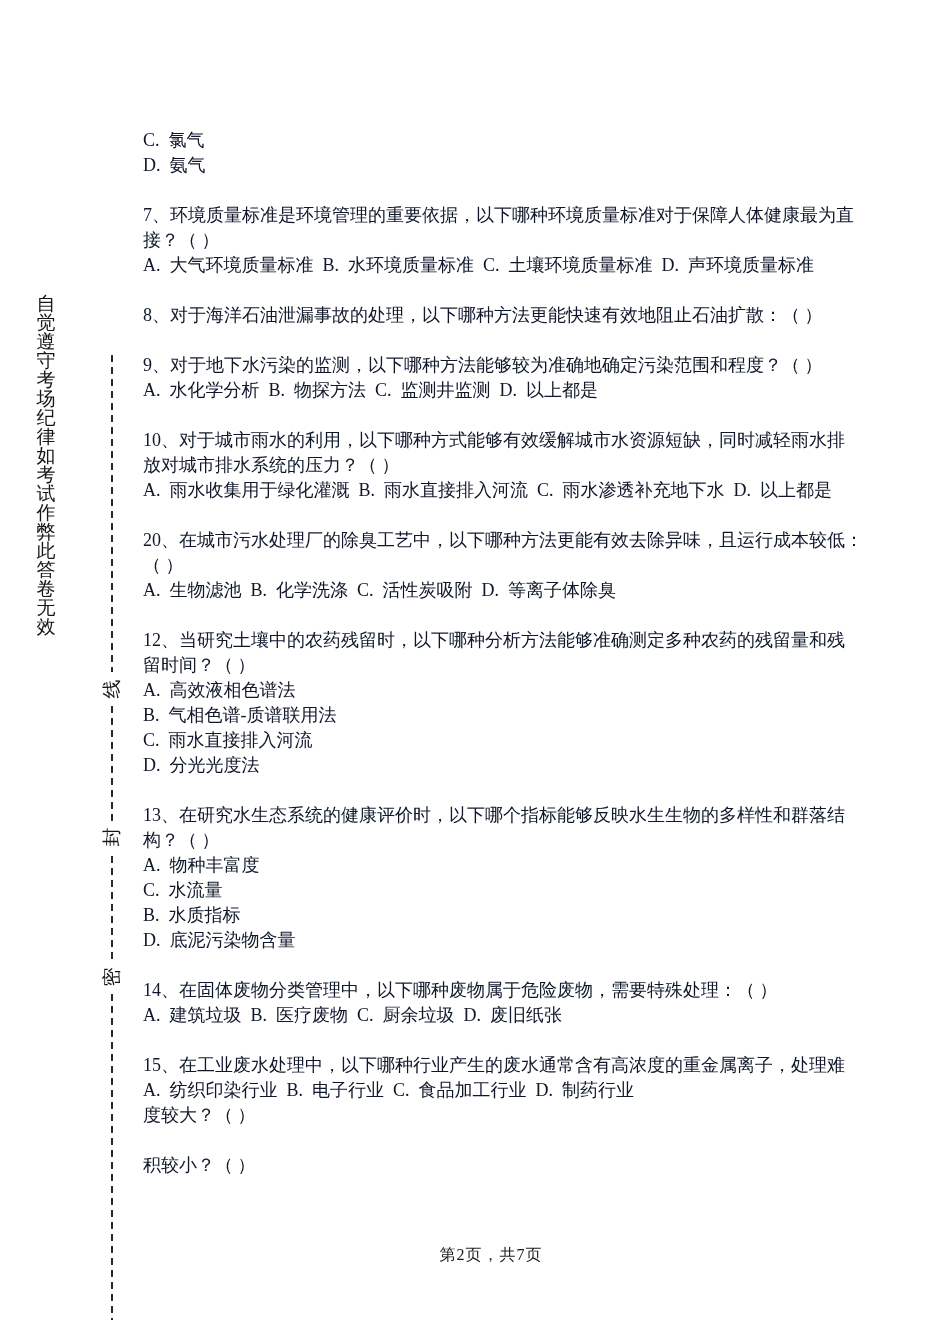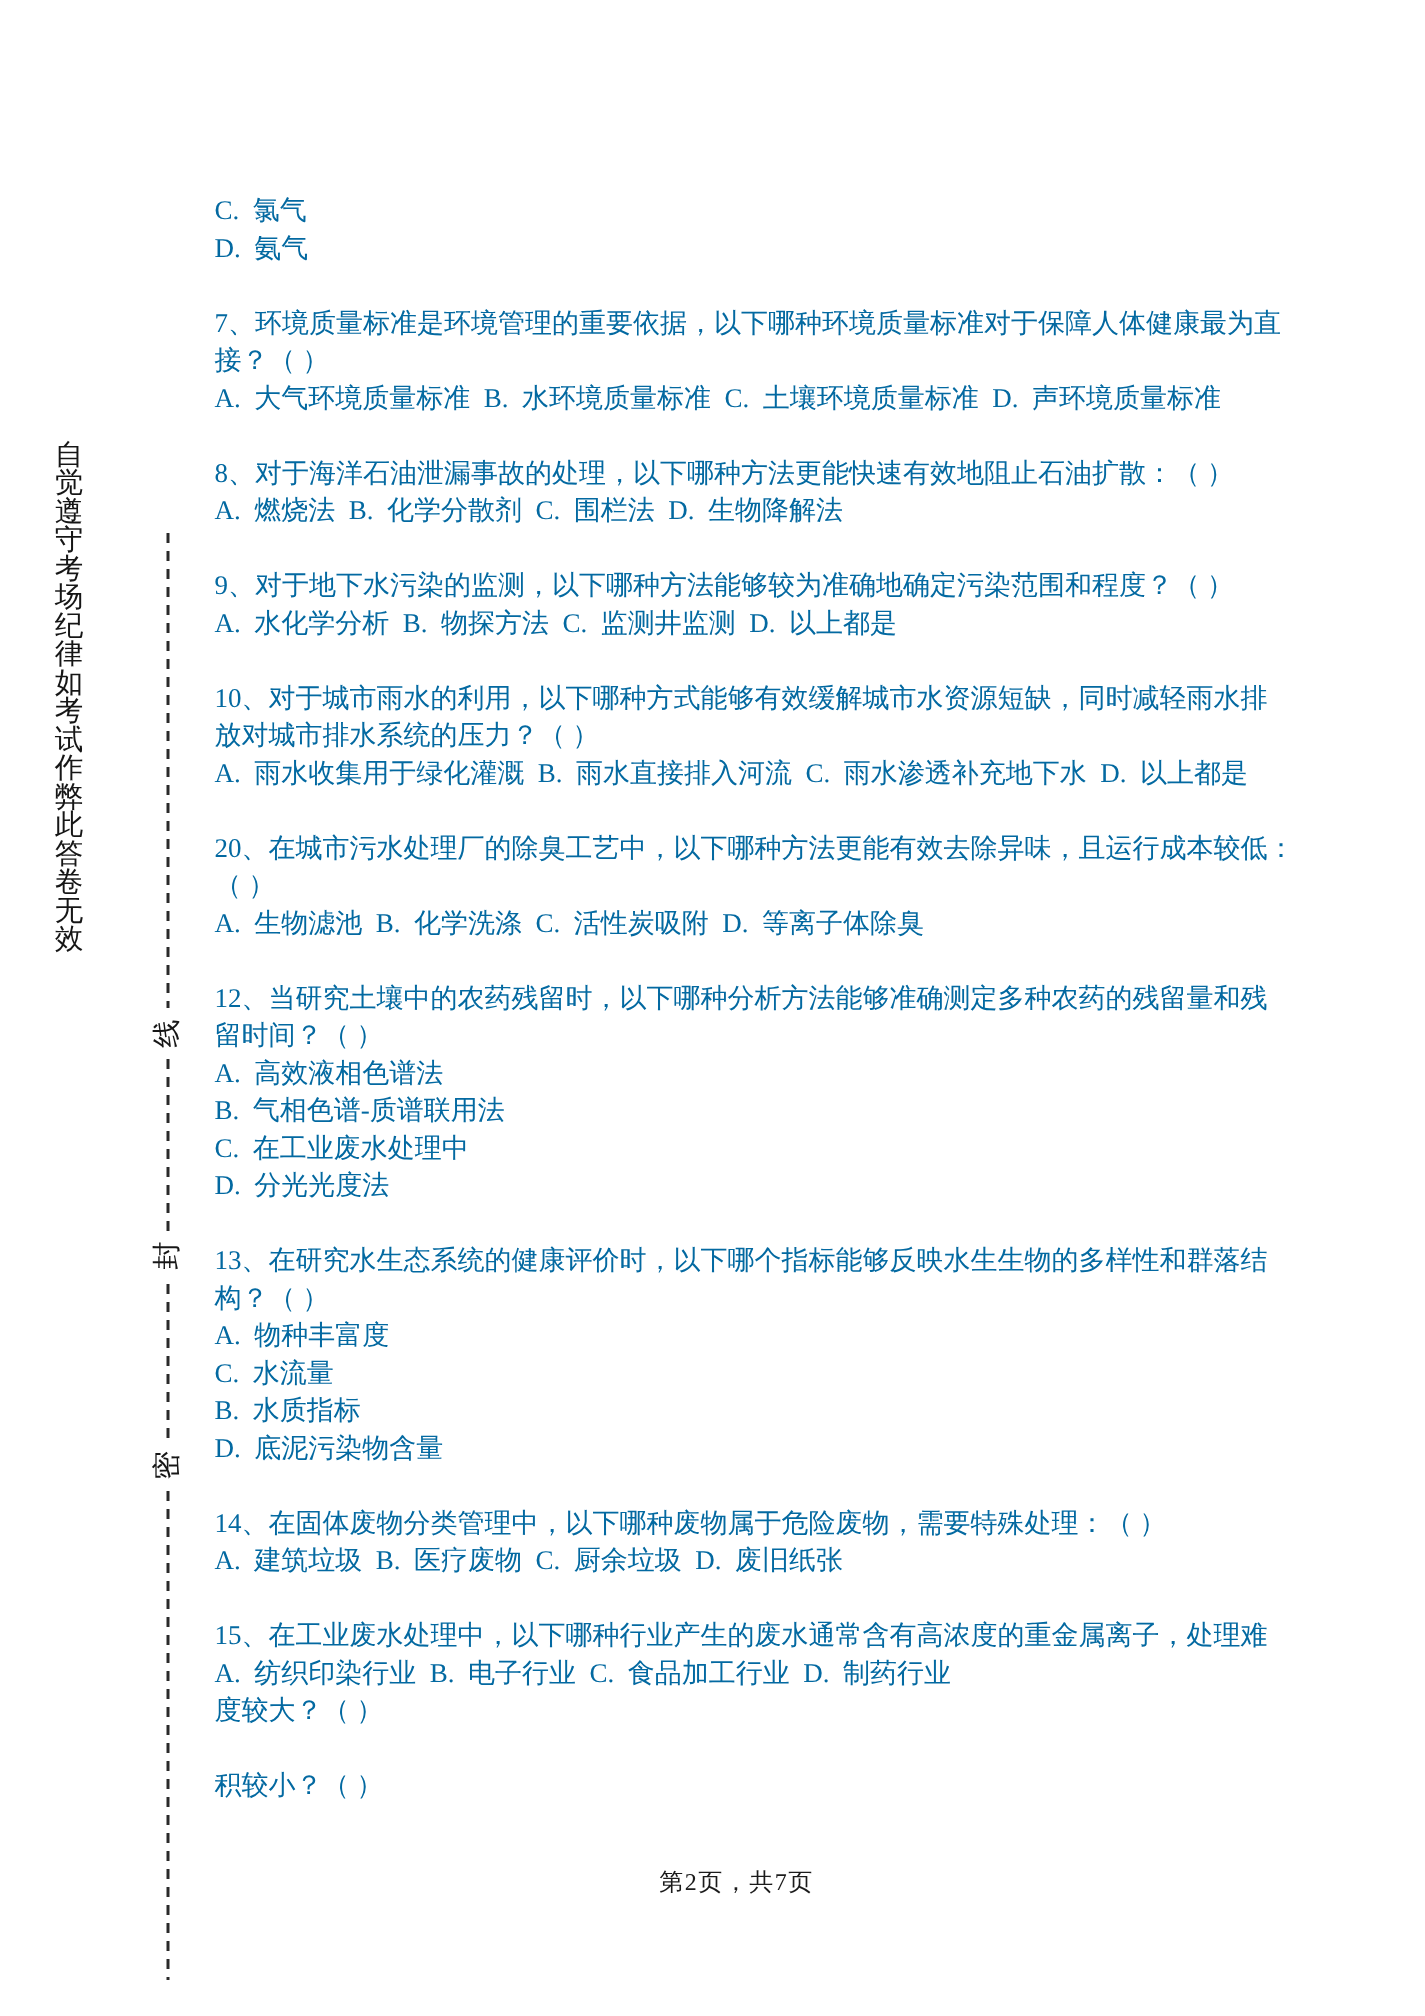--- a/index.html
+++ b/index.html
@@ -70,21 +70,21 @@
     left: 143px;
     top: 128px;
     width: 700px;
   }
   .block { margin-bottom: 25px; }
   .line {
     height: 25px;
     line-height: 25px;
     font-size: 18px;
     white-space: pre;
-    color: #0369a1;
+    color: #0f172a;
   }
 
   
   .footer {
     position: absolute;
     left: 16px;
     top: 1245px;
     width: 100%;
     text-align: center;
     font-size: 16px;
@@ -132,42 +132,41 @@
         <div class="line">C.  氯气</div>
         <div class="line">D.  氨气</div>
       </div>
       <div class="block">
         <div class="line">7、环境质量标准是环境管理的重要依据，以下哪种环境质量标准对于保障人体健康最为直</div>
         <div class="line">接？（ ）</div>
         <div class="line">A.  大气环境质量标准  B.  水环境质量标准  C.  土壤环境质量标准  D.  声环境质量标准</div>
       </div>
       <div class="block">
         <div class="line">8、对于海洋石油泄漏事故的处理，以下哪种方法更能快速有效地阻止石油扩散：（ ）</div>
-        <div class="line">A.  燃烧法  B.  化学分散剂  C.  围栏法  D.  生物降解法</div>
       </div>
       <div class="block">
         <div class="line">9、对于地下水污染的监测，以下哪种方法能够较为准确地确定污染范围和程度？（ ）</div>
         <div class="line">A.  水化学分析  B.  物探方法  C.  监测井监测  D.  以上都是</div>
       </div>
       <div class="block">
         <div class="line">10、对于城市雨水的利用，以下哪种方式能够有效缓解城市水资源短缺，同时减轻雨水排</div>
         <div class="line">放对城市排水系统的压力？（ ）</div>
         <div class="line">A.  雨水收集用于绿化灌溉  B.  雨水直接排入河流  C.  雨水渗透补充地下水  D.  以上都是</div>
       </div>
       <div class="block">
         <div class="line">20、在城市污水处理厂的除臭工艺中，以下哪种方法更能有效去除异味，且运行成本较低：</div>
         <div class="line">（ ）</div>
         <div class="line">A.  生物滤池  B.  化学洗涤  C.  活性炭吸附  D.  等离子体除臭</div>
       </div>
       <div class="block">
         <div class="line">12、当研究土壤中的农药残留时，以下哪种分析方法能够准确测定多种农药的残留量和残</div>
         <div class="line">留时间？（ ）</div>
         <div class="line">A.  高效液相色谱法</div>
         <div class="line">B.  气相色谱-质谱联用法</div>
-        <div class="line">C.  在工业废水处理中</div>
+        <div class="line">C.  雨水直接排入河流</div>
         <div class="line">D.  分光光度法</div>
       </div>
       <div class="block">
         <div class="line">13、在研究水生态系统的健康评价时，以下哪个指标能够反映水生生物的多样性和群落结</div>
         <div class="line">构？（ ）</div>
         <div class="line">A.  物种丰富度</div>
         <div class="line">C.  水流量</div>
         <div class="line">B.  水质指标</div>
         <div class="line">D.  底泥污染物含量</div>
       </div>

